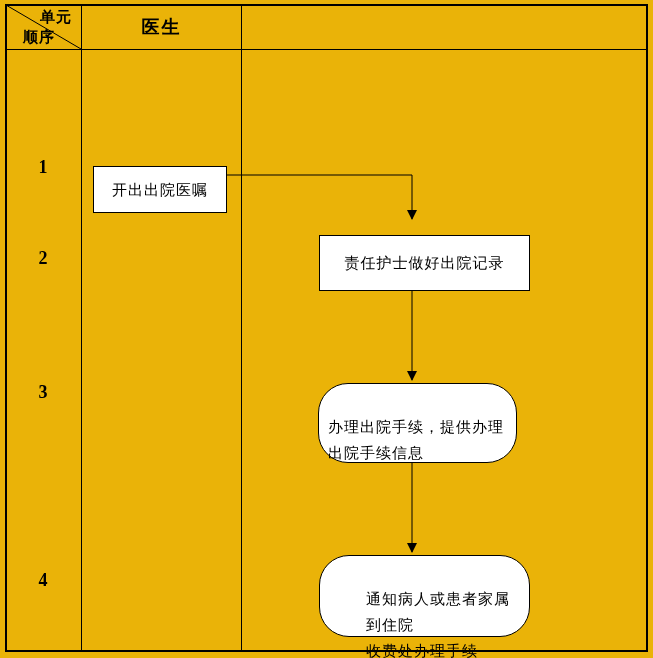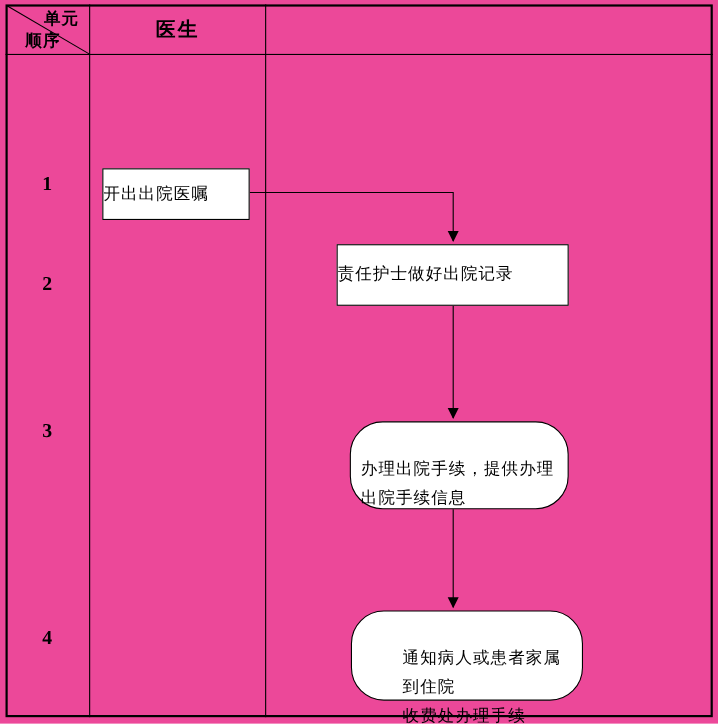--- a/index.html
+++ b/index.html
@@ -5,21 +5,21 @@
   * { margin: 0; padding: 0; box-sizing: border-box; }
   html, body { background: #ffffff; }
   body {
     font-family: "Liberation Serif", "DejaVu Serif", serif;
     color: #000000;
   }
   #canvas {
     position: relative;
     width: 653px;
     height: 658px;
-    background: #ec4899;
+    background: #eab308;
     overflow: hidden;
   }
   
   .outer-border {
     position: absolute;
     left: 5px; top: 4px;
     width: 643px; height: 648px;
     border: 2px solid #000000;
   }
   .vline {
@@ -82,30 +82,31 @@
     border: 1px solid #000000;
     background: #ffffff;
     font-size: 15px;
     line-height: 26px;
     white-space: pre-line;
     letter-spacing: 1px;
   }
   .box-centered {
     display: flex;
     align-items: center;
-    justify-content: flex-start;
+    justify-content: center;
     text-align: center;
+    margin-top: 13px;
   }
   .box-topleft {
     padding: 4px 9px;
     text-align: left;
     border-radius: 30px;
   }
   .box-1 { left: 93px;  top: 153px; width: 134px; height: 47px; }
-  .box-2 { left: 306px; top: 222px; width: 211px; height: 56px; }
+  .box-2 { left: 319px; top: 222px; width: 211px; height: 56px; }
   .box-3 { left: 318px; top: 383px; width: 199px; height: 80px; }
   .box-4 { left: 319px; top: 555px; width: 211px; height: 82px; padding-left: 46px; }
 </style>
 </head>
 <body>
 
 <div id="canvas">
 
   <div class="outer-border"></div>
   <div class="vline" style="left:81px"></div>

